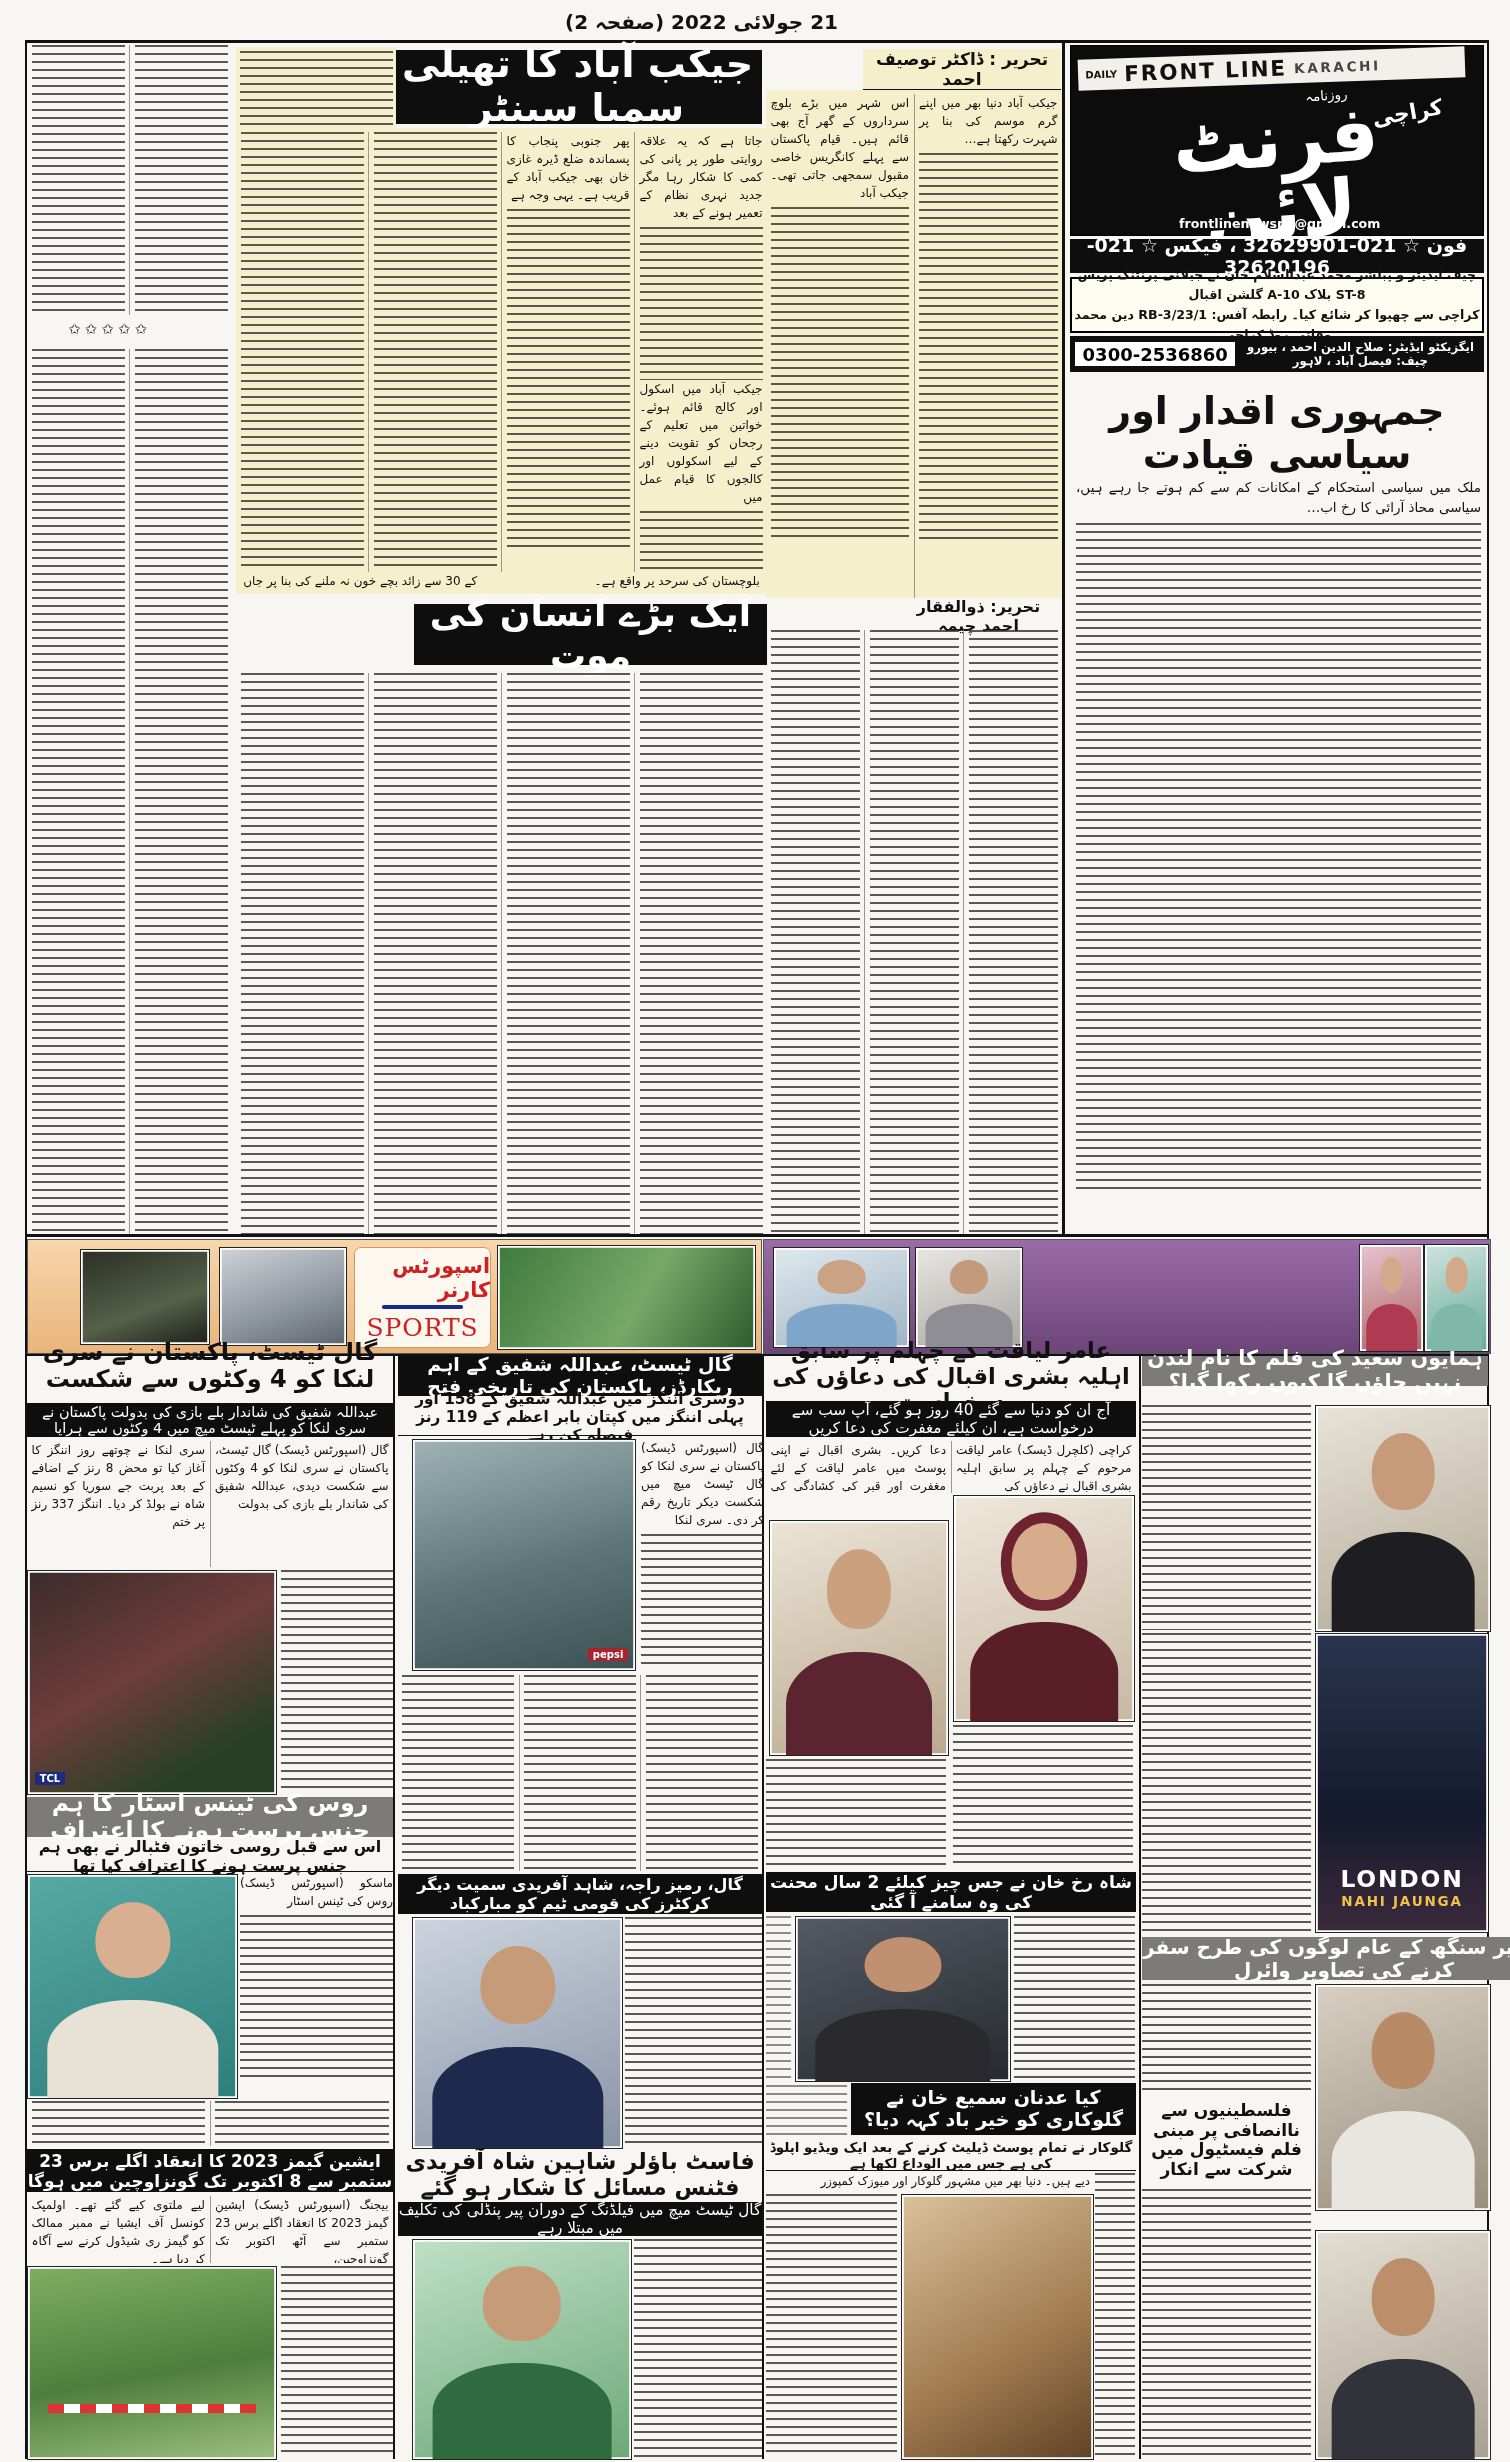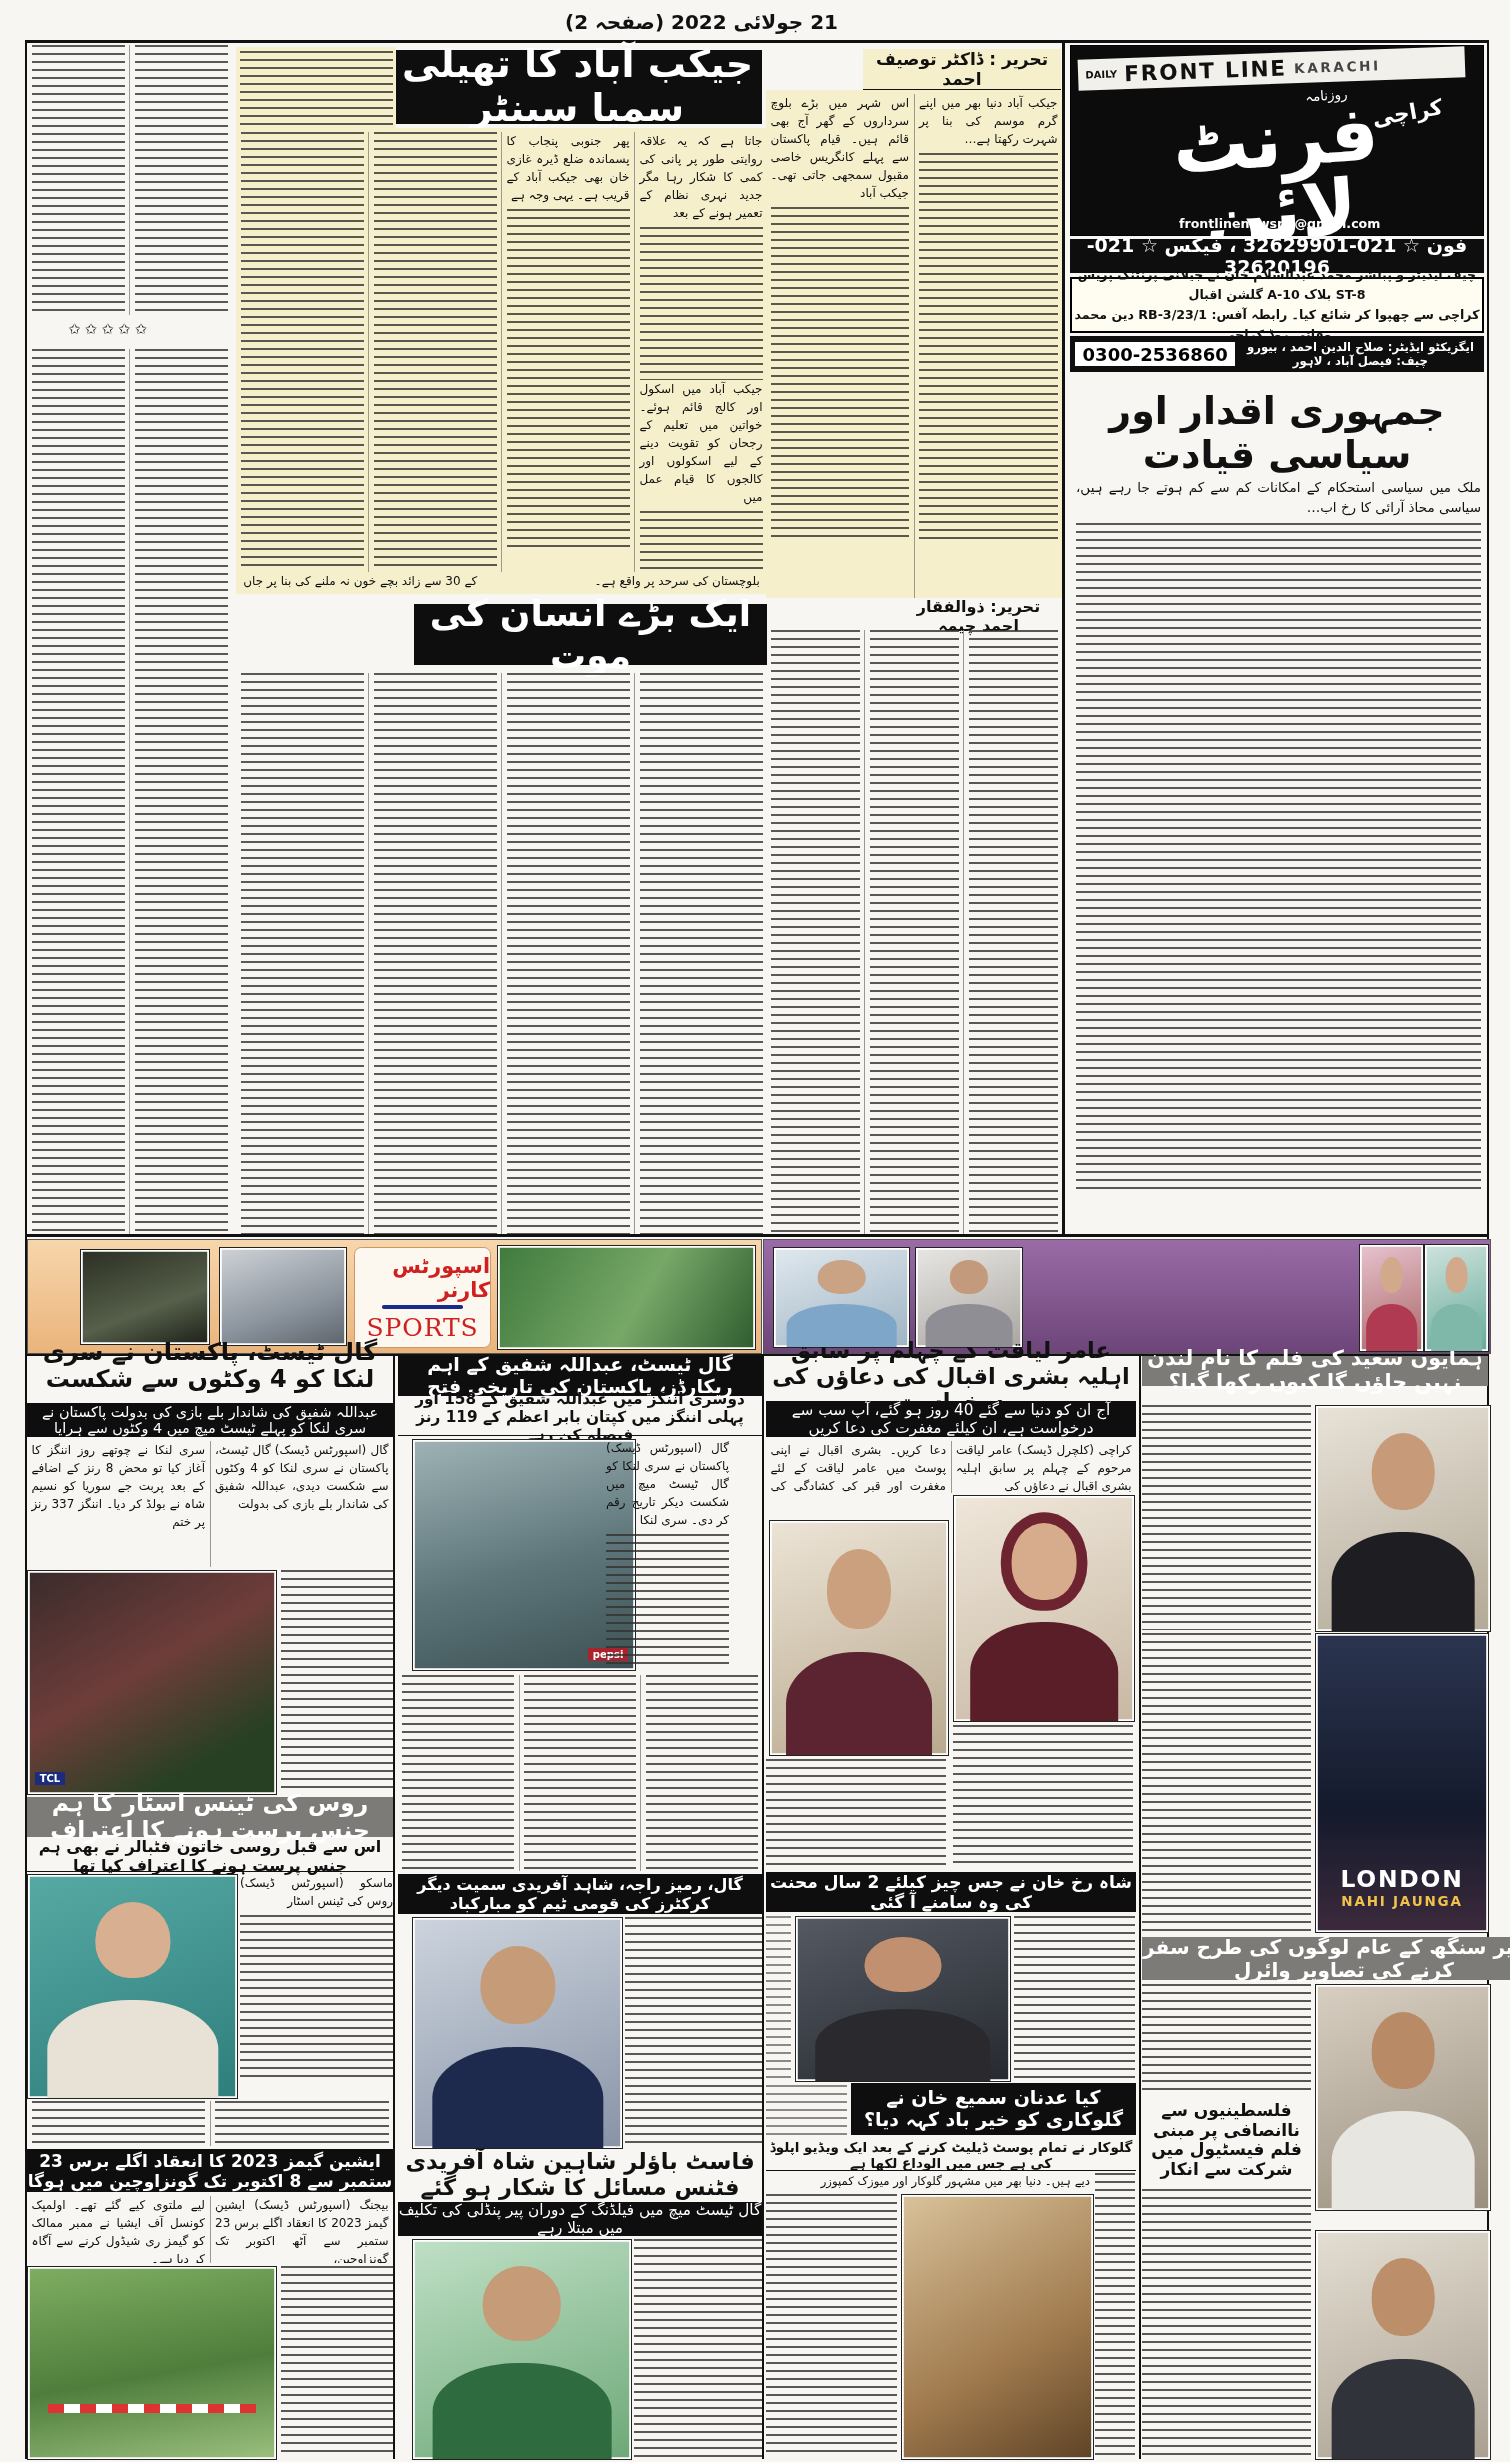--- a/index.html
+++ b/index.html
@@ -222,21 +222,21 @@
 </div>
 <div class="abs" style="left:281px;top:2266px;width:112px;height:192px">
     <div class="sim" style="height:100%"></div>
   </div>
 
 <div class="abs blackbox ctr rtl headline-ur" style="left:398px;top:1356px;width:364px;height:40px;font-size:19px">گال ٹیسٹ، عبداللہ شفیق کے اہم ریکارڈز، پاکستان کی تاریخی فتح</div>
 <div class="abs ctr rtl bold" style="left:398px;top:1399px;width:364px;height:36px;font-size:15.3px;border-bottom:1.8px solid #111">دوسری اننگز میں عبداللہ شفیق کے 158 اور پہلی اننگز میں کپتان بابر اعظم کے 119 رنز فیصلہ کن رہے</div>
 <div class="photo" style="left:412px;top:1439px;width:222px;height:230px;background:linear-gradient(165deg,#9fb3b6,#5d7579 55%,#3c5154)">
   <span class="ptag" style="right:7.2px;bottom:9px;background:rgba(180,30,40,.9)">pepsi</span>
 </div>
-<div class="abs rtl" style="left:606px;top:1439px;width:123px;height:230px">
+<div class="abs rtl" style="left:641px;top:1439px;width:123px;height:230px">
   <p class="lead">گال (اسپورٹس ڈیسک) پاکستان نے سری لنکا کو گال ٹیسٹ میچ میں شکست دیکر تاریخ رقم کر دی۔ سری لنکا</p>
   <div class="sim" style="height:135px"></div>
 </div>
 <div class="abs cols" style="left:398px;top:1675px;width:364px;height:196px">
     <div class="col">
       <div class="sim" style="height: 100%;"></div>
     </div>
     <div class="col">
       <div class="sim" style="height: 100%;"></div>
     </div>

